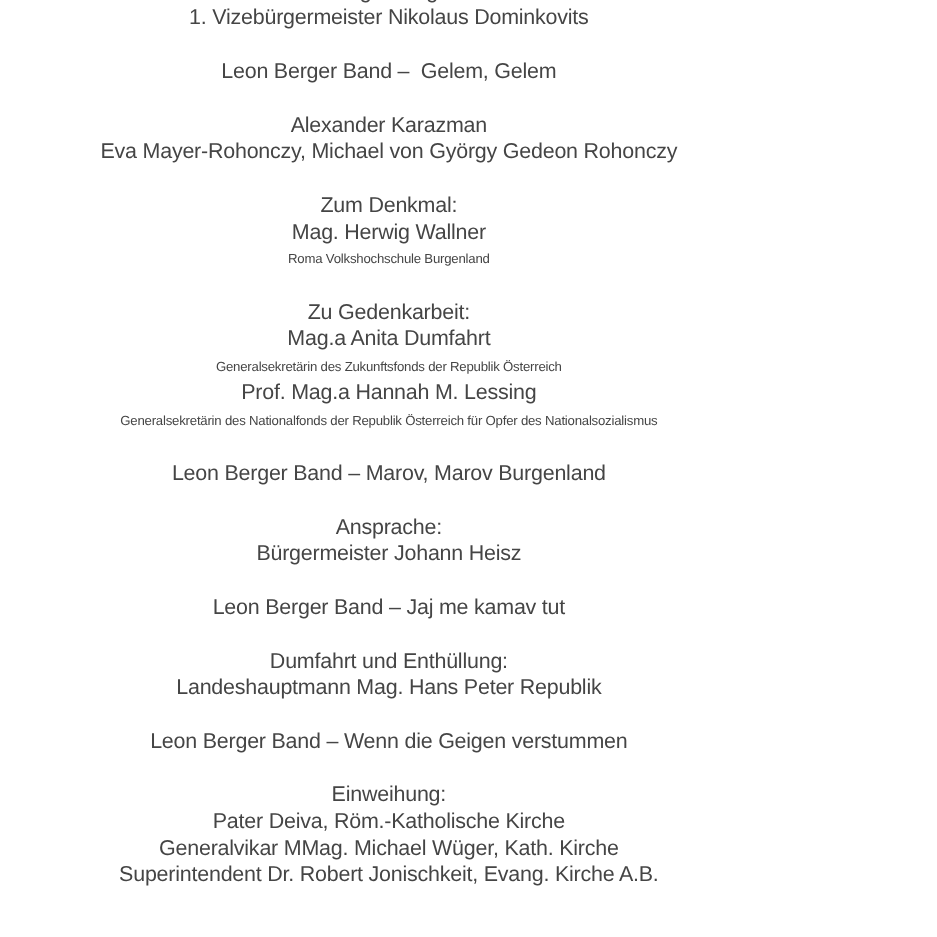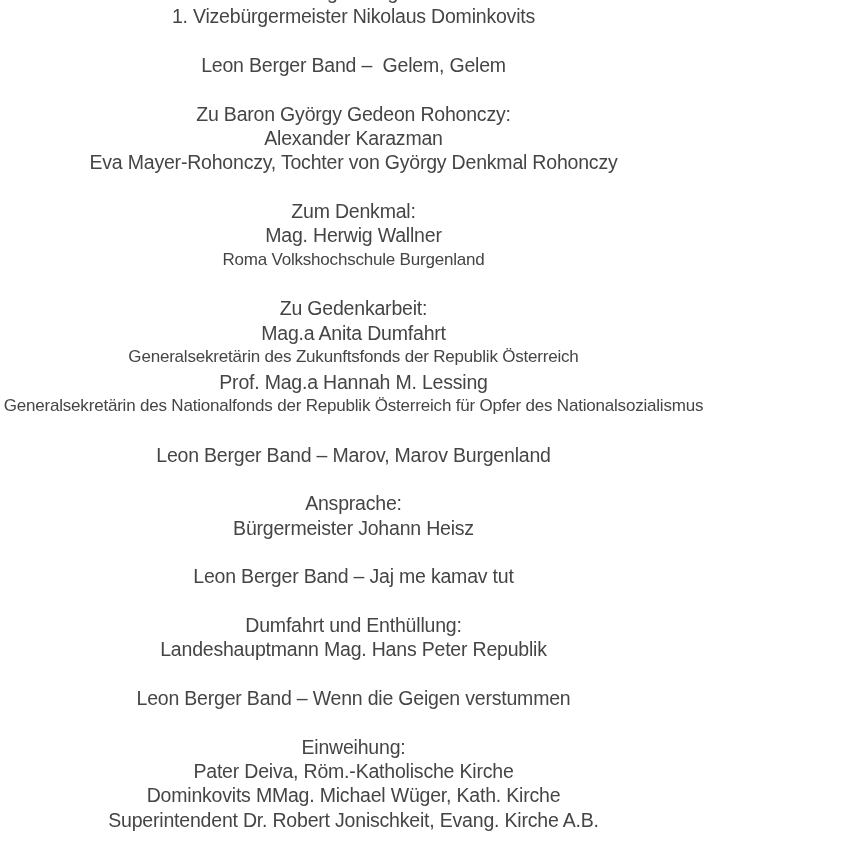--- a/index.html
+++ b/index.html
@@ -27,39 +27,38 @@
   }
   .line {
     height: 24.35px;
     line-height: 24.35px;
     white-space: pre;
   }
   .line.main {
     font-size: 19.5px;
   }
   .line.small {
-    font-size: 17px;
+    font-size: 12px;
   }
   .line.blank {
     font-size: 19.5px;
   }
 </style>
 </head>
 <body>
 
 <div class="page">
   <div class="program">
       <div class="line main">Begrüßung:</div>
       <div class="line main">1. Vizebürgermeister Nikolaus Dominkovits</div>
       <div class="line blank"></div>
       <div class="line main">Leon Berger Band –  Gelem, Gelem</div>
       <div class="line blank"></div>
-      <div class="line main">Zu Baron György Gedeon Rohonczy:</div>
       <div class="line main">Alexander Karazman</div>
-      <div class="line main">Eva Mayer-Rohonczy, Tochter von György Denkmal Rohonczy</div>
+      <div class="line main">Eva Mayer-Rohonczy, Michael von György Gedeon Rohonczy</div>
       <div class="line blank"></div>
       <div class="line main">Zum Denkmal:</div>
       <div class="line main">Mag. Herwig Wallner</div>
       <div class="line small">Roma Volkshochschule Burgenland</div>
       <div class="line blank"></div>
       <div class="line main">Zu Gedenkarbeit:</div>
       <div class="line main">Mag.a Anita Dumfahrt</div>
       <div class="line small">Generalsekretärin des Zukunftsfonds der Republik Österreich</div>
       <div class="line main">Prof. Mag.a Hannah M. Lessing</div>
       <div class="line small">Generalsekretärin des Nationalfonds der Republik Österreich für Opfer des Nationalsozialismus</div>
@@ -71,16 +70,16 @@
       <div class="line blank"></div>
       <div class="line main">Leon Berger Band – Jaj me kamav tut</div>
       <div class="line blank"></div>
       <div class="line main">Dumfahrt und Enthüllung:</div>
       <div class="line main">Landeshauptmann Mag. Hans Peter Republik</div>
       <div class="line blank"></div>
       <div class="line main">Leon Berger Band – Wenn die Geigen verstummen</div>
       <div class="line blank"></div>
       <div class="line main">Einweihung:</div>
       <div class="line main">Pater Deiva, Röm.-Katholische Kirche</div>
-      <div class="line main">Dominkovits MMag. Michael Wüger, Kath. Kirche</div>
+      <div class="line main">Generalvikar MMag. Michael Wüger, Kath. Kirche</div>
       <div class="line main">Superintendent Dr. Robert Jonischkeit, Evang. Kirche A.B.</div>
     </div>
 </div>
 
 </body></html>

